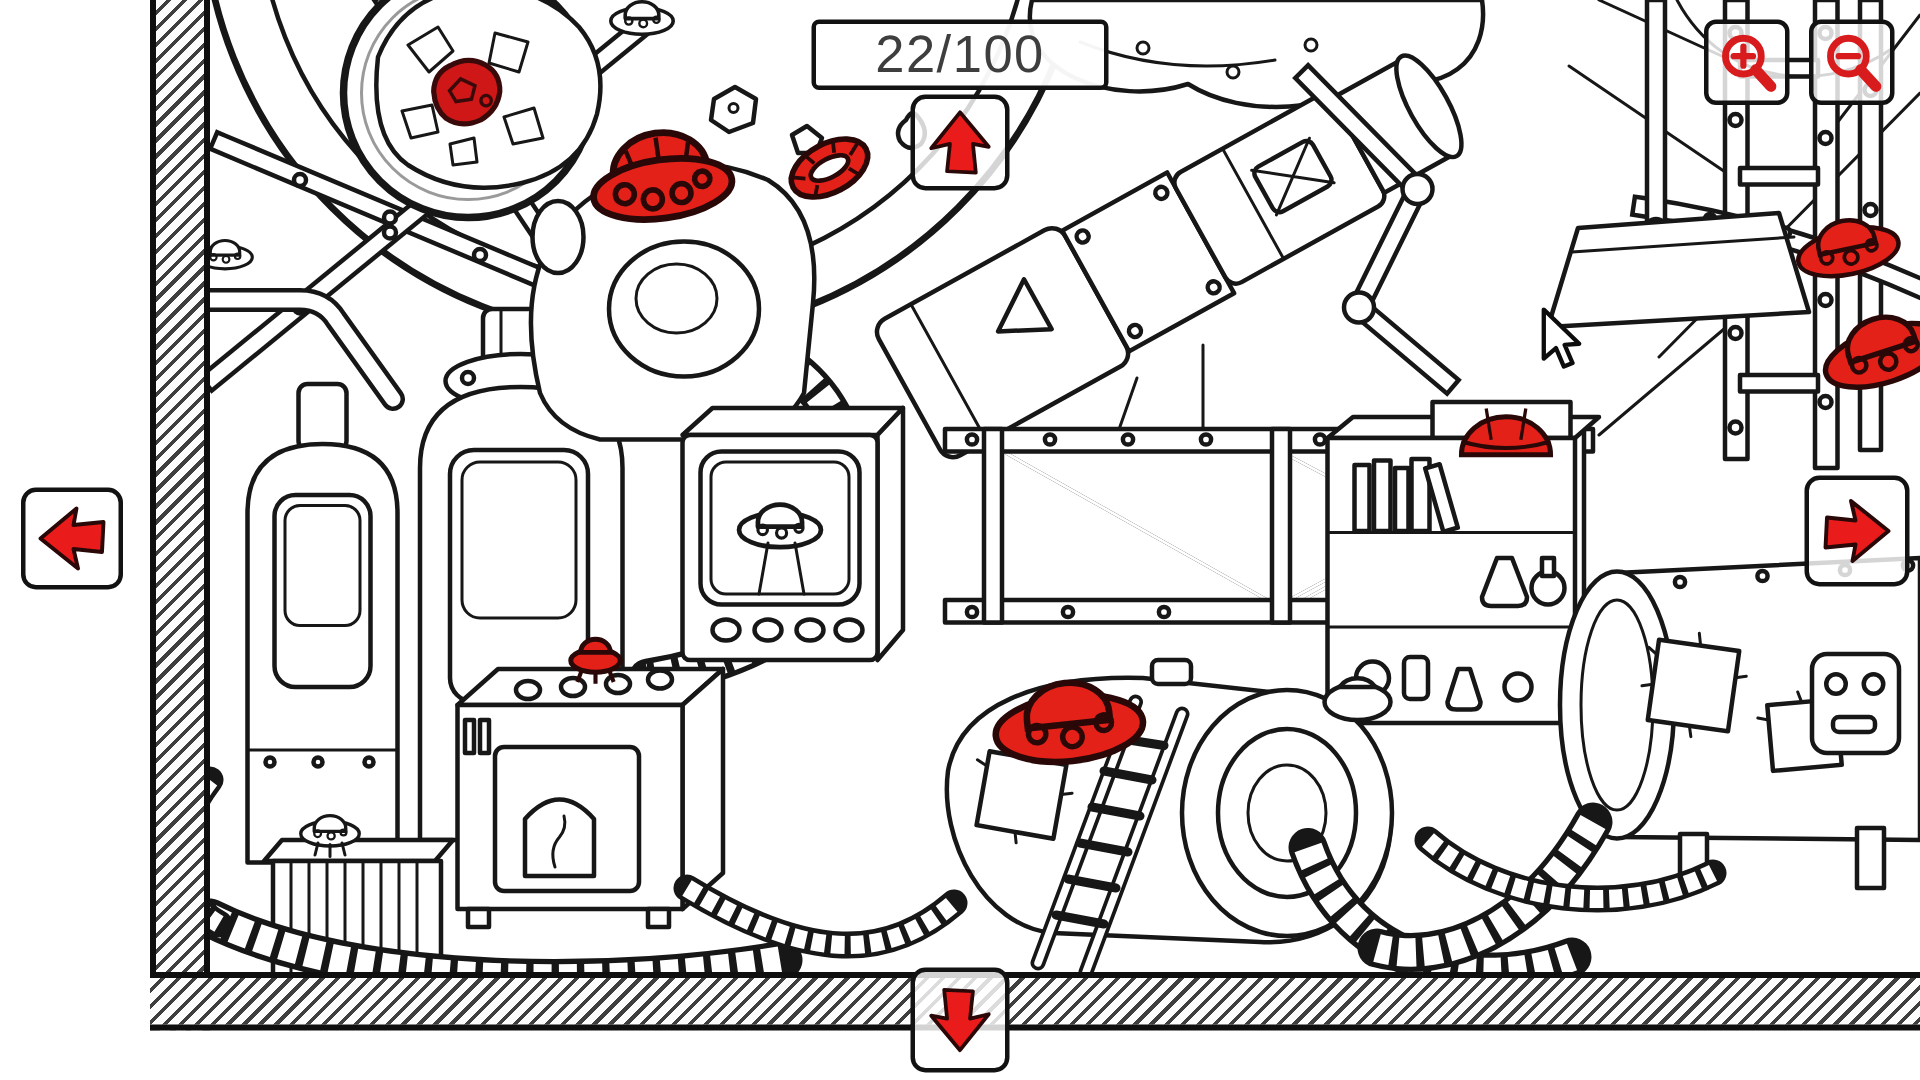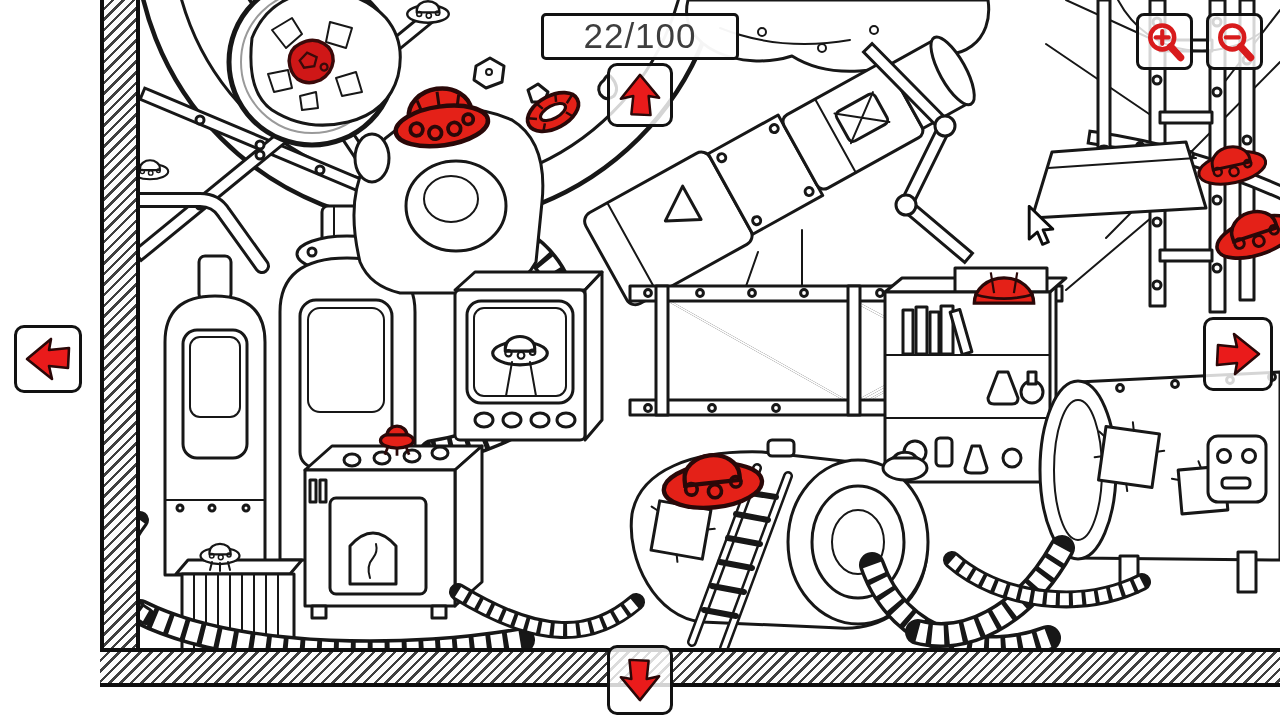--- a/index.html
+++ b/index.html
@@ -13,21 +13,21 @@
   .margin-bottom{position:absolute;left:0;top:685px;width:1280px;height:35px;background:#fff;z-index:3;}
   .hatch-band{position:absolute;z-index:4;box-sizing:border-box;
       background-color:#fdfdfd;
       background-image:repeating-linear-gradient(135deg,rgba(0,0,0,0) 0,rgba(0,0,0,0) 5px,#3f3f3f 5px,#3f3f3f 7.5px);}
   .band-left{left:100px;top:0;width:40px;height:687px;border-left:4px solid #0f0f0f;border-right:4px solid #0f0f0f;}
   .band-bottom{left:100px;top:648px;width:1180px;height:39px;border-top:4px solid #0f0f0f;border-bottom:4px solid #0f0f0f;}
 
   
   .counter{position:absolute;left:541px;top:13px;width:198px;height:47px;z-index:6;
       background:rgba(255,255,255,.96);border:3.5px solid #121212;border-radius:5px;
-      display:flex;align-items:flex-start;justify-content:center;
+      display:flex;align-items:center;justify-content:center;
       font-size:35px;letter-spacing:1px;color:#3e3e3e;box-sizing:border-box;}
   .nav-btn{position:absolute;z-index:6;background:rgba(255,255,255,.82);
       border:3.5px solid #121212;border-radius:10px;box-sizing:border-box;
       display:flex;align-items:center;justify-content:center;cursor:pointer;padding:0;}
   .btn-up{left:607px;top:63px;width:66px;height:64px;}
   .btn-down{left:607px;top:645px;width:66px;height:70px;}
   .btn-left{left:14px;top:325px;width:68px;height:68px;}
   .btn-right{left:1203px;top:317px;width:70px;height:74px;}
   .btn-zoom-in{left:1136px;top:13px;width:57px;height:57px;border-radius:8px;}
   .btn-zoom-out{left:1206px;top:13px;width:57px;height:57px;border-radius:8px;}

